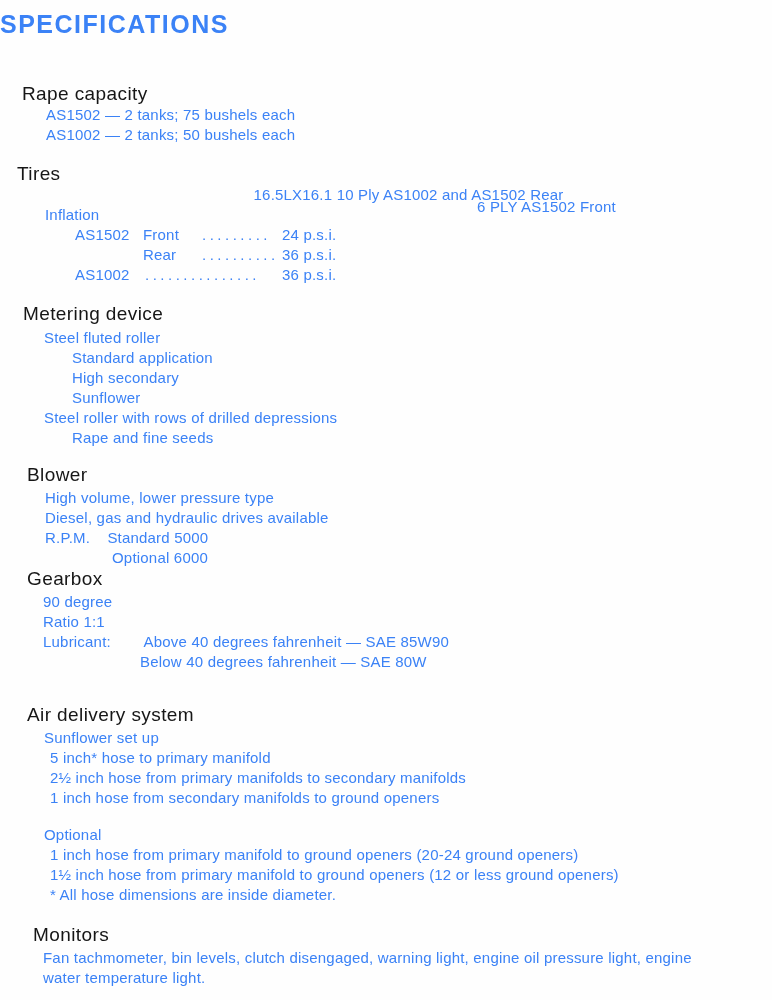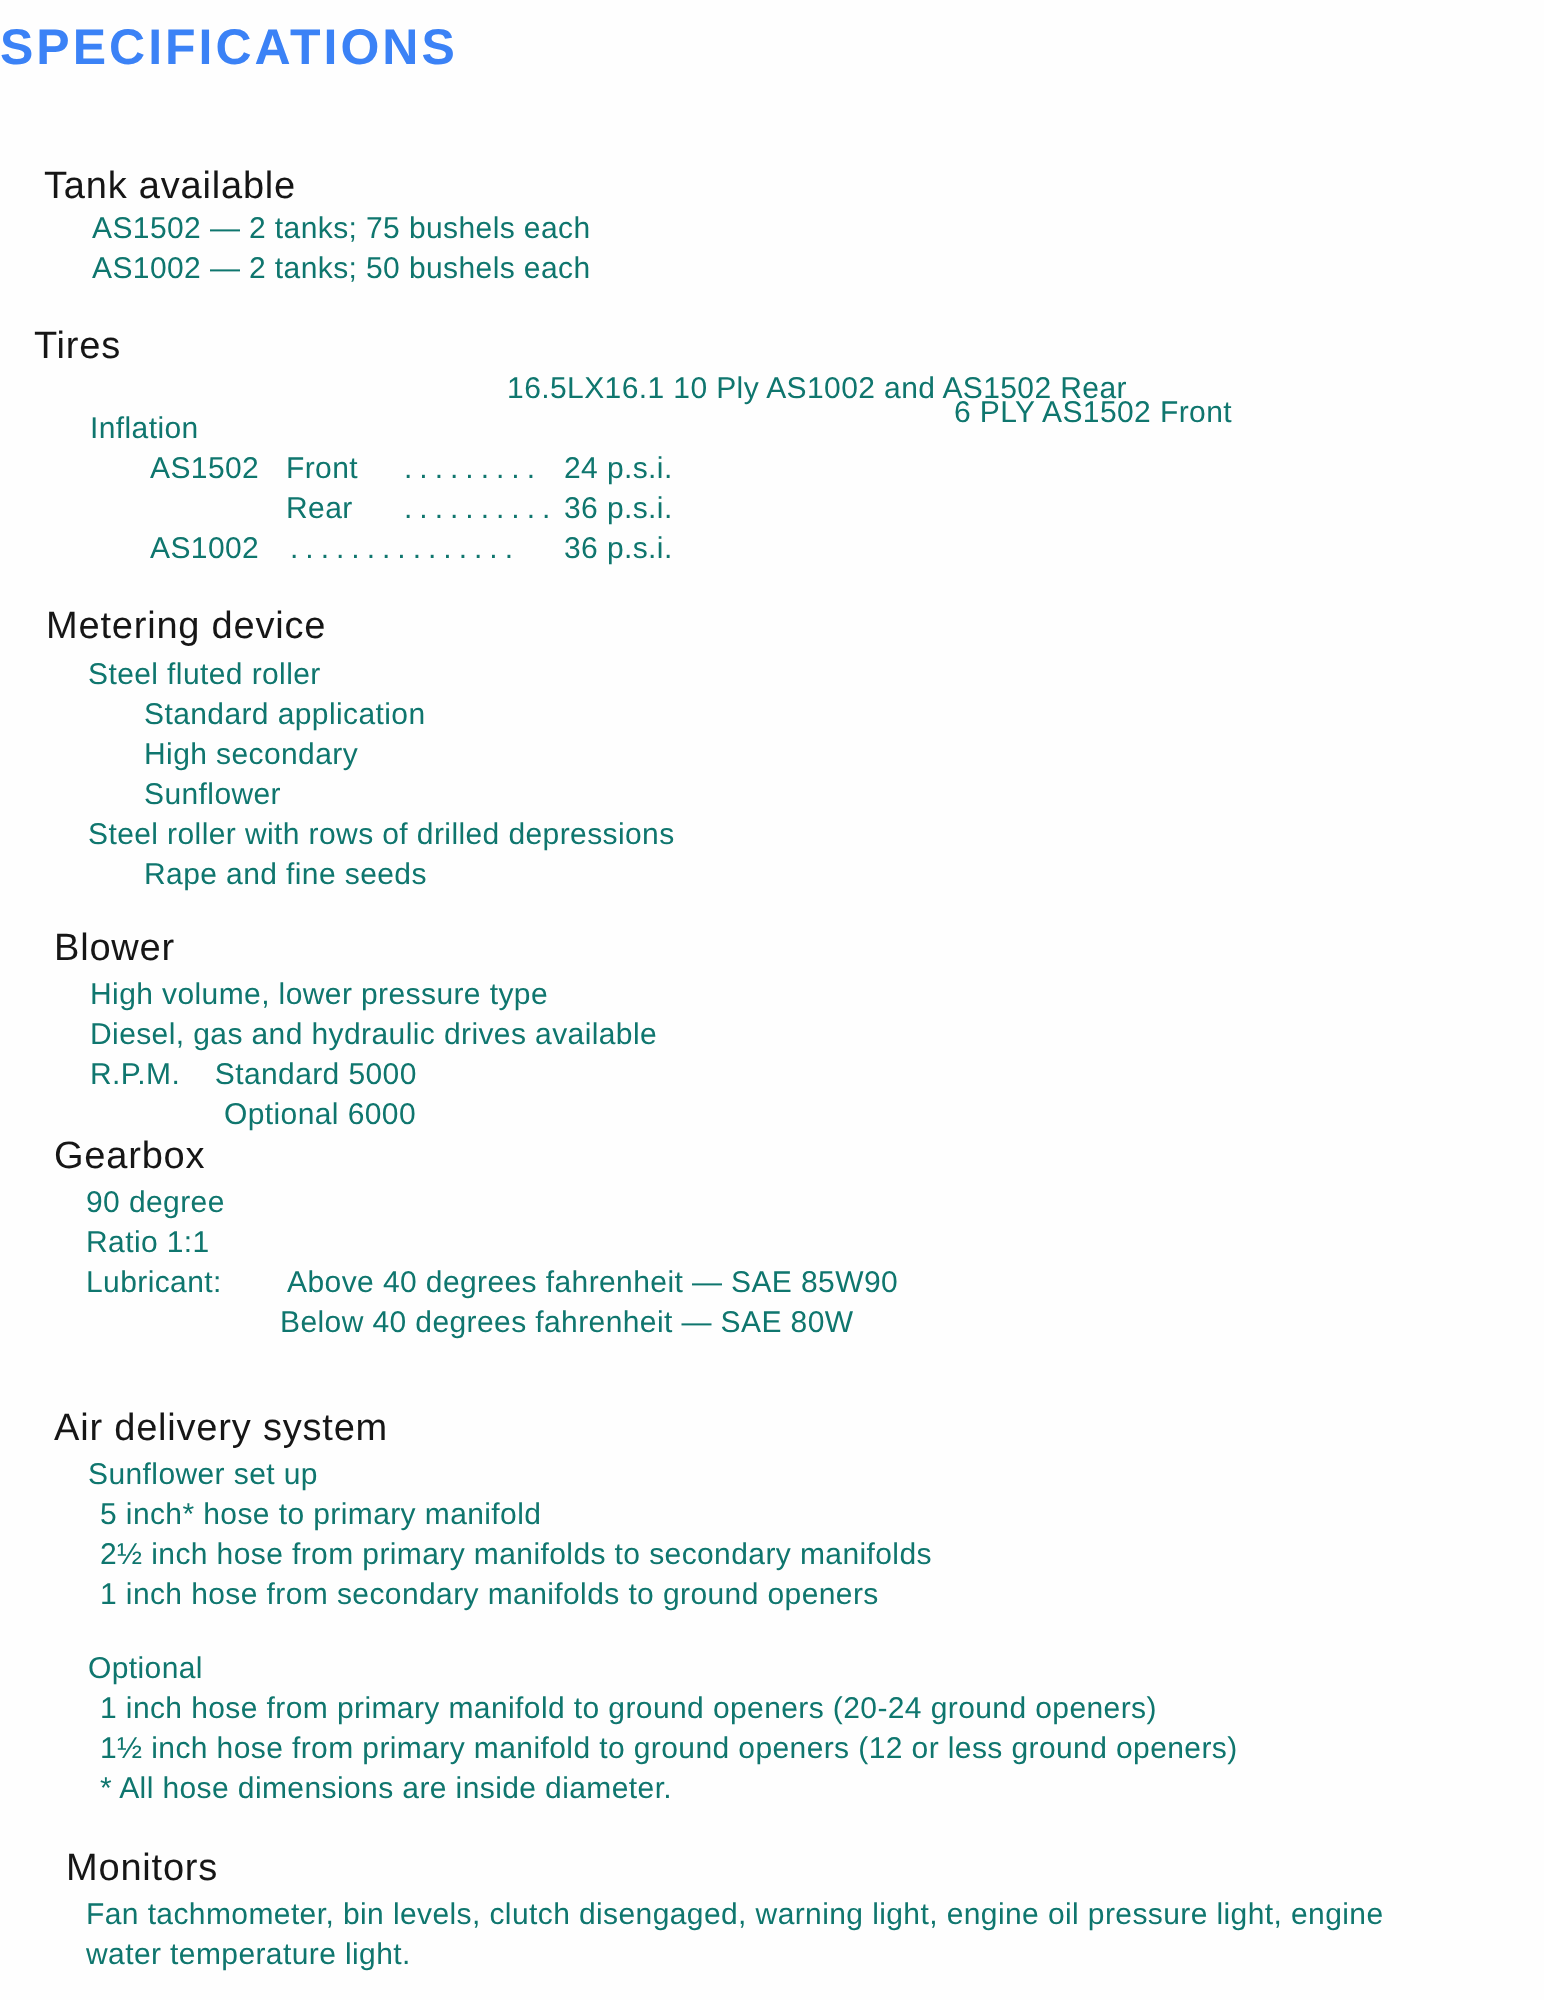--- a/index.html
+++ b/index.html
@@ -37,21 +37,21 @@
     font-weight: 400;
     line-height: 22px;
     letter-spacing: 0.4px;
     color: #161616;
   }
   .line {
     font-size: 15px;
     line-height: 20px;
     letter-spacing: 0.2px;
     white-space: nowrap;
-    color: #0f766e;
+    color: #3b82f6;
   }
   
   .sec-tank      { top: 83px; }  .sec-tank h2      { margin-left: 22px; }  .sec-tank .line      { margin-left: 46px; }
   .sec-tires     { top: 163px; } .sec-tires h2     { margin-left: 17px; }  .sec-tires .line     { margin-left: 45px; }
   .sec-metering  { top: 303px; } .sec-metering h2  { margin-left: 23px; margin-bottom: 3px; } .sec-metering .lvl1 { margin-left: 44px; } .sec-metering .lvl2 { margin-left: 72px; }
   .sec-blower    { top: 464px; } .sec-blower h2    { margin-left: 27px; margin-bottom: 2px; } .sec-blower .line   { margin-left: 45px; }
   .sec-gearbox   { top: 568px; } .sec-gearbox h2   { margin-left: 27px; margin-bottom: 2px; } .sec-gearbox .line  { margin-left: 43px; }
   .sec-air       { top: 704px; } .sec-air h2       { margin-left: 27px; margin-bottom: 2px; }
   .sec-monitors  { top: 924px; } .sec-monitors h2  { margin-left: 33px; margin-bottom: 2px; } .sec-monitors .line { margin-left: 43px; white-space: normal; width: 690px; }
 
@@ -89,21 +89,21 @@
   .air-optional { margin-top: 17px; }
 </style>
 </head>
 <body>
 
 <div class="page">
 
   <div class="doc-title">SPECIFICATIONS</div>
 
   <div class="sec sec-tank">
-    <h2>Tank available</h2>
+    <h2>Rape capacity</h2>
     <div class="line">AS1502 — 2 tanks; 75 bushels each</div>
     <div class="line">AS1002 — 2 tanks; 50 bushels each</div>
   </div>
 
   <div class="sec sec-tires">
     <h2>Tires</h2>
     <div class="line tire-sizes">
       <span>16.5LX16.1 10 Ply AS1002 and AS1502 Rear</span>
       <span class="tire-front-note">6 PLY AS1502 Front</span>
     </div>

